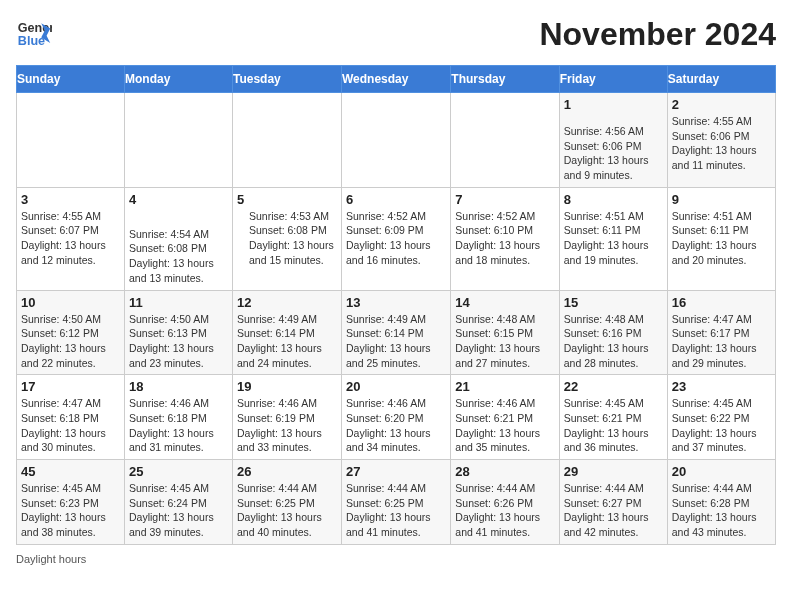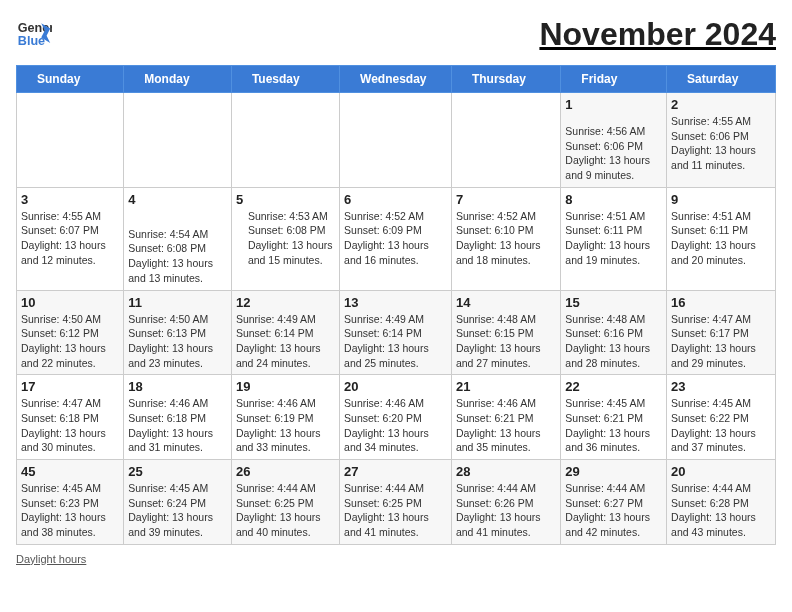--- a/index.html
+++ b/index.html
@@ -20,41 +20,40 @@
       display: flex;
       align-items: center;
       gap: 4px;
     }
     .logo-icon {
       width: 36px;
       height: 36px;
     }
     .title-block {
       text-align: center;
-      text-decoration: underline;
     }
     .title-block h1 {
       font-size: 32px;
       font-weight: bold;
       color: #222;
     }
     .title-block h2 {
       font-size: 16px;
       color: #444;
       font-weight: normal;
     }
     table {
       width: 100%;
       border-collapse: collapse;
       font-size: 11px;
     }
     thead tr th {
       background-color: #3a7bd5;
       color: #fff;
-      padding: 6px 20px;
+      padding: 6px 0;
       text-align: left;
       font-size: 12px;
       font-weight: bold;
       border: 1px solid #5090e0;
     }
     tbody tr td {
       border: 1px solid #ccc;
       vertical-align: top;
       padding: 4px;
       width: 113px;
@@ -76,21 +75,20 @@
       line-height: 1.4;
     }
     .empty-cell {
       background: #fff !important;
     }
     .footer {
       margin-top: 8px;
       font-size: 11px;
       color: #555;
       text-align: left;
-      text-decoration: underline;
     }
   </style>
 </head>
 <body>
 
 <div class="header">
   <div class="logo">
     <svg class="logo-icon" viewBox="0 0 40 40">
       <text x="2" y="18" font-size="14" font-weight="bold" fill="#333">General</text>
       <text x="2" y="32" font-size="14" font-weight="bold" fill="#3a7bd5">Blue</text>

